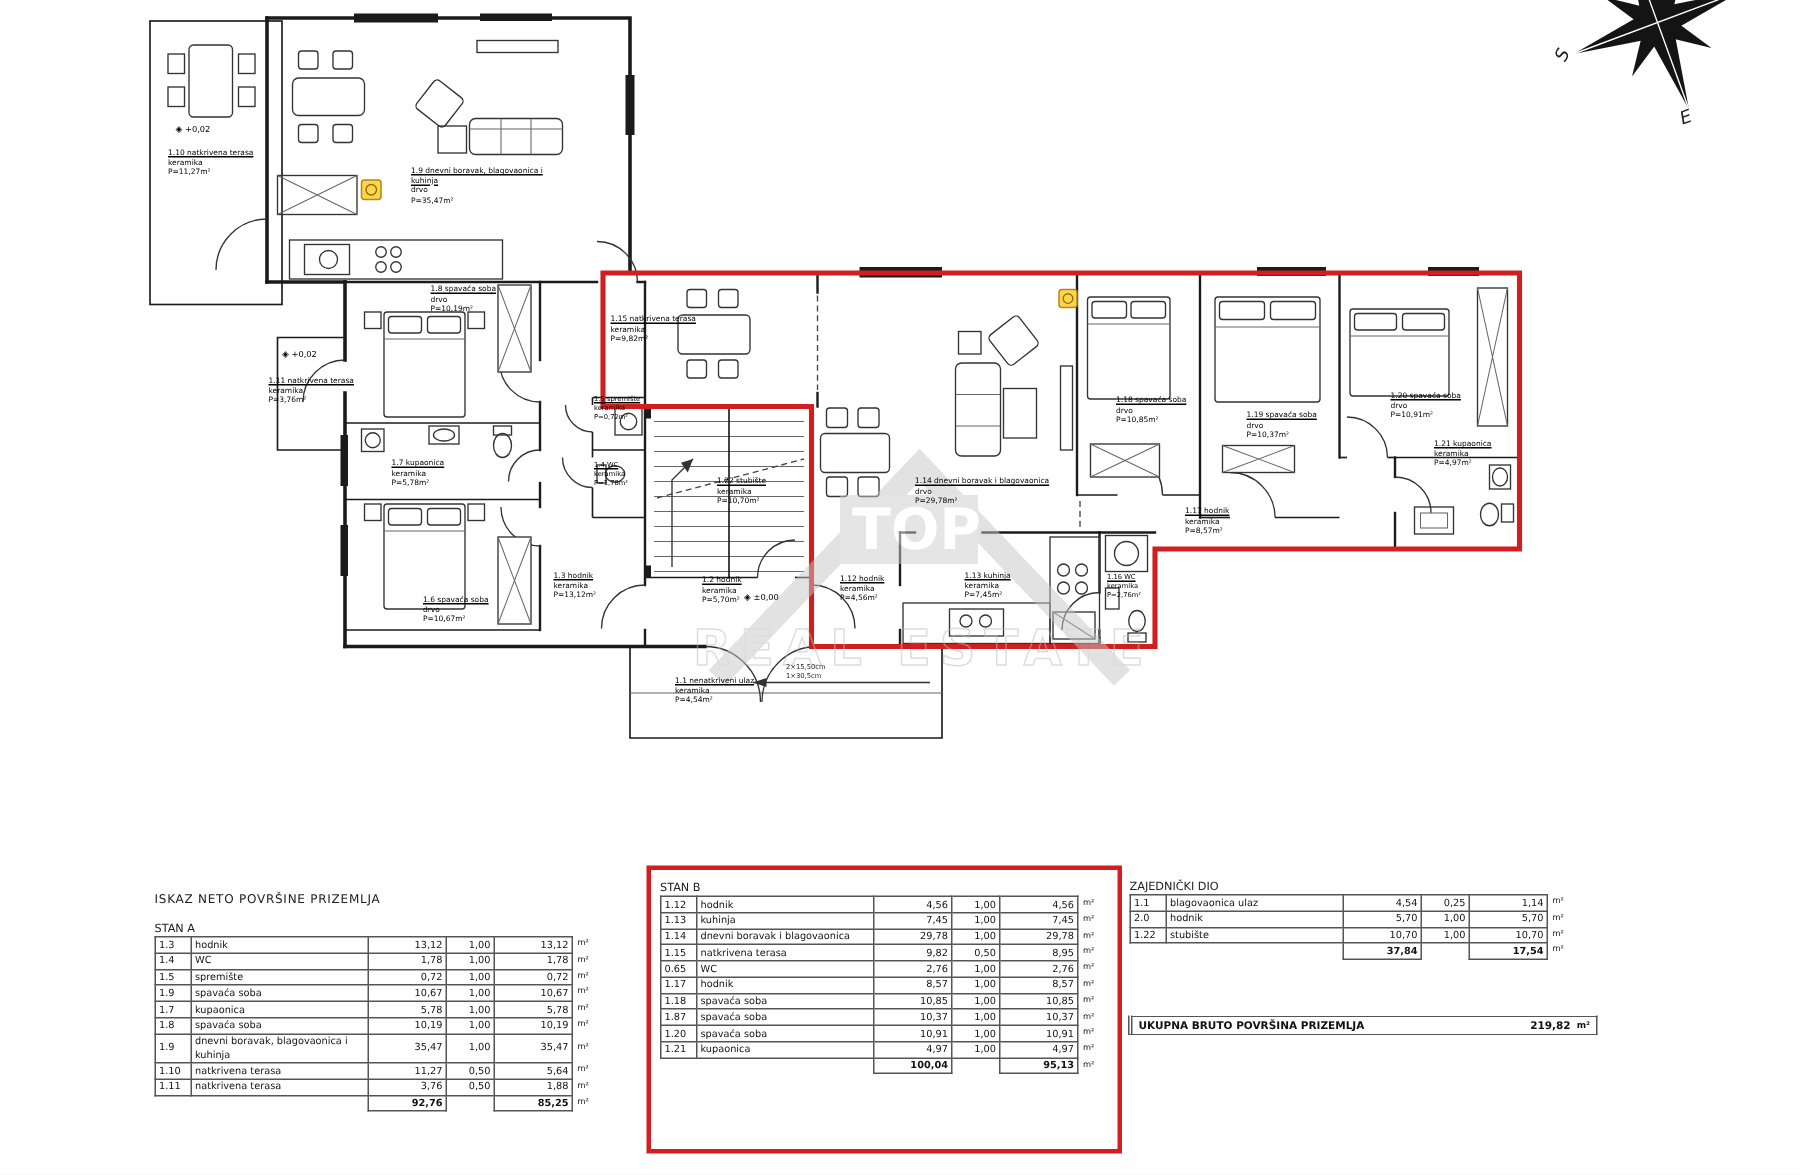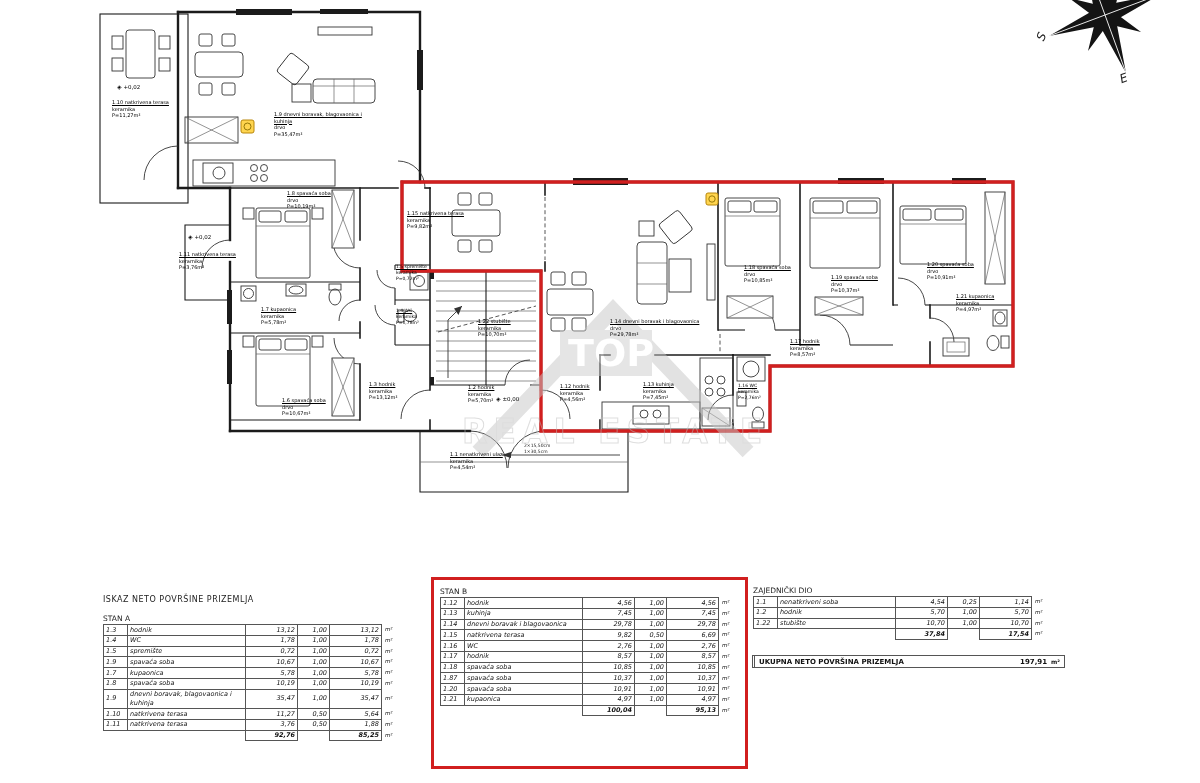--- a/index.html
+++ b/index.html
@@ -11,21 +11,21 @@
   .rl .u{text-decoration:underline;}
   .rl.wrap{white-space:normal;width:96px;}
   .rl.tiny{font-size:4.5px;}
   .el{position:absolute;font-size:5.5px;color:#000;z-index:3;}
   .el .sym{font-size:6px;}
   .dim{position:absolute;font-size:4.5px;line-height:1.4;color:#222;z-index:3;}
   
   .tblA{position:absolute;left:103px;top:584px;width:302px;z-index:4;margin-top:11px;}
   .title{font-size:8px;letter-spacing:.5px;color:#222;}
   .sub{font-size:7.5px;margin-top:10px;margin-bottom:1px;color:#222;}
-  table.tt{border-collapse:collapse;table-layout:fixed;font-size:6.5px;color:#111;font-style:italic;}
+  table.tt{border-collapse:collapse;table-layout:fixed;font-size:6.5px;color:#111;}
   .tt td{border:1px solid #555;padding:0.5px 2px;line-height:1.35;overflow:hidden;}
   .tt .num{text-align:right;}
   .tt .unit{border:none;text-align:left;font-size:5.5px;padding-left:3px;}
   .tt .nb{border:none;}
   .tt .b{font-weight:bold;}
   .bbox{position:absolute;left:431px;top:577px;width:317px;height:192px;border:3px solid #d11f1f;
         box-sizing:border-box;padding:7px 6px 0 6px;z-index:4;}
   .bbox .sub{margin-top:0;}
   .tblC{position:absolute;left:753px;top:586px;width:312px;z-index:4;}
   .bar{position:absolute;left:752px;width:313px;height:13px;border:1px solid #555;border-left:3px double #555;
@@ -574,26 +574,26 @@
             <td class="num">1,00</td>
             <td class="num">29,78</td>
             <td class="unit">m²</td>
           </tr>
 
           <tr>
             <td>1.15</td>
             <td>natkrivena terasa</td>
             <td class="num">9,82</td>
             <td class="num">0,50</td>
-            <td class="num">6,69</td>
-            <td class="unit">m²</td>
-          </tr>
-
-          <tr>
-            <td>1.16</td>
+            <td class="num">8,95</td>
+            <td class="unit">m²</td>
+          </tr>
+
+          <tr>
+            <td>0.65</td>
             <td>WC</td>
             <td class="num">2,76</td>
             <td class="num">1,00</td>
             <td class="num">2,76</td>
             <td class="unit">m²</td>
           </tr>
 
           <tr>
             <td>1.17</td>
             <td>hodnik</td>
@@ -660,29 +660,29 @@
           <col style="width:118px">
           <col style="width:52px">
           <col style="width:32px">
           <col style="width:52px">
           <col style="width:20px">
         </colgroup>
       <tbody>
 
           <tr>
             <td>1.1</td>
-            <td>nenatkriveni soba</td>
+            <td>blagovaonica ulaz</td>
             <td class="num">4,54</td>
             <td class="num">0,25</td>
             <td class="num">1,14</td>
             <td class="unit">m²</td>
           </tr>
 
           <tr>
-            <td>1.2</td>
+            <td>2.0</td>
             <td>hodnik</td>
             <td class="num">5,70</td>
             <td class="num">1,00</td>
             <td class="num">5,70</td>
             <td class="unit">m²</td>
           </tr>
 
           <tr>
             <td>1.22</td>
             <td>stubište</td>
@@ -698,19 +698,19 @@
             <td class="nb"></td>
           <td class="num b">37,84</td>
           <td class="nb"></td>
           <td class="num b">17,54</td>
           <td class="unit">m²</td>
         </tr>
       </tfoot>
     </table>
   </div>
 
-  <div class="bar" style="top:655px">
-    <span>UKUPNA NETO POVRŠINA PRIZEMLJA</span>
-    <span class="val">197,91</span>
+  <div class="bar" style="top:677px">
+    <span>UKUPNA BRUTO POVRŠINA PRIZEMLJA</span>
+    <span class="val">219,82</span>
     <span class="un">m²</span>
   </div>
 
 </div>
 
 </body></html>

